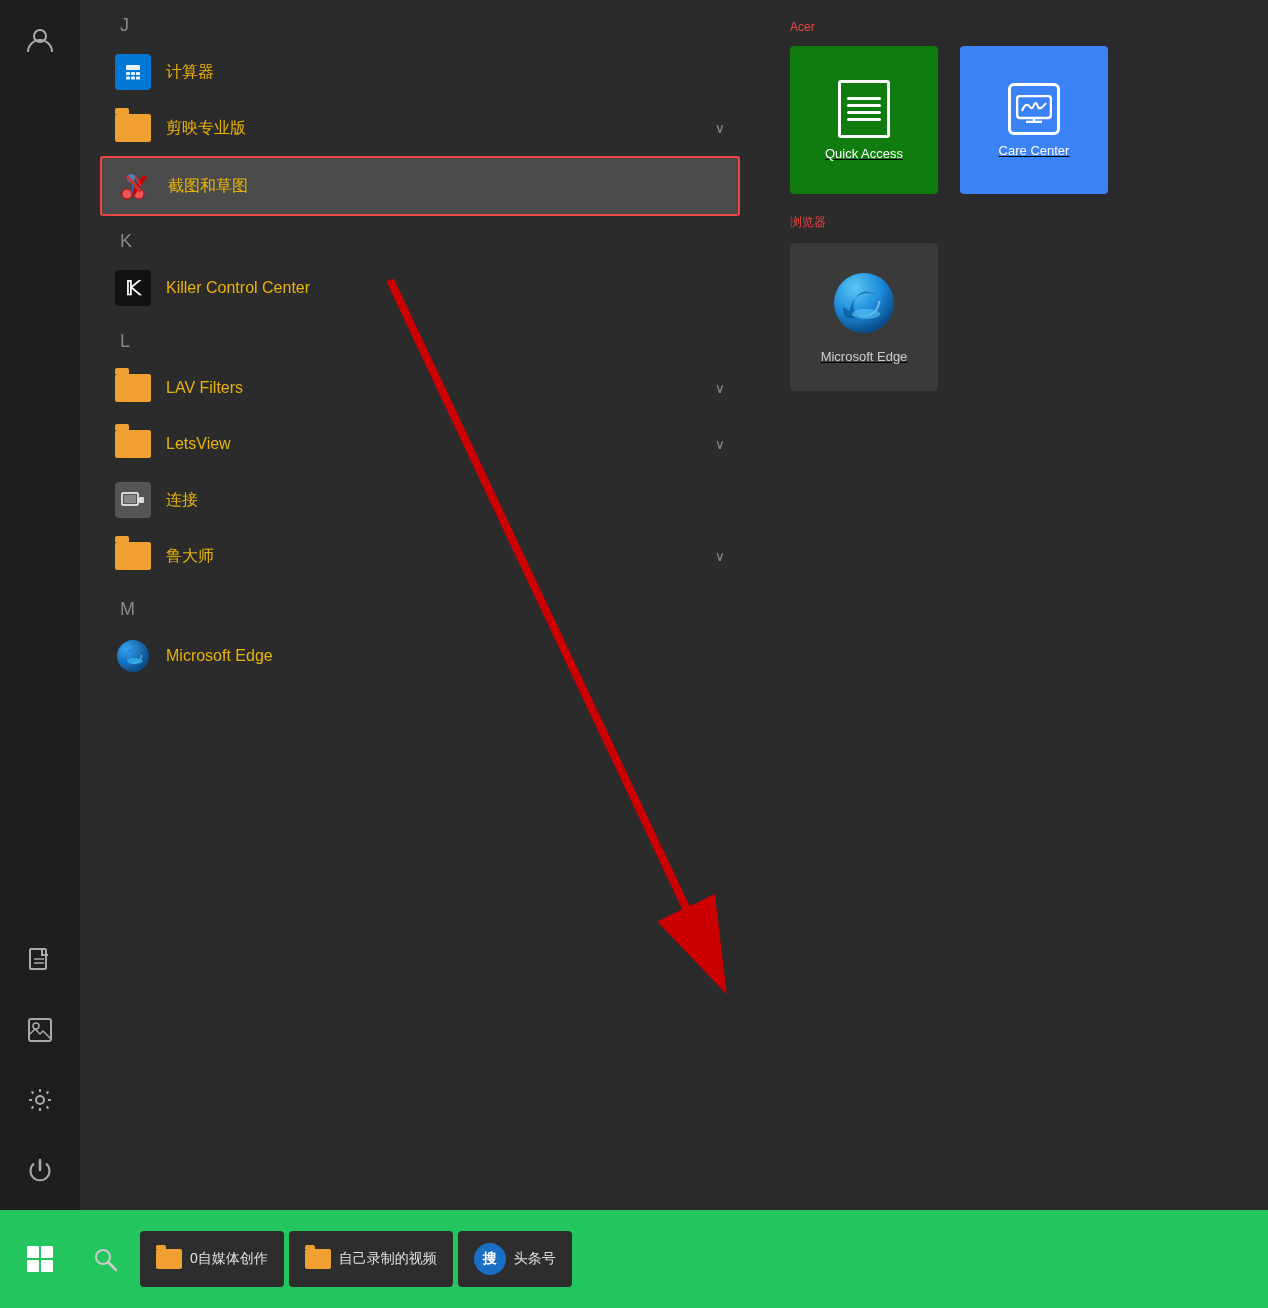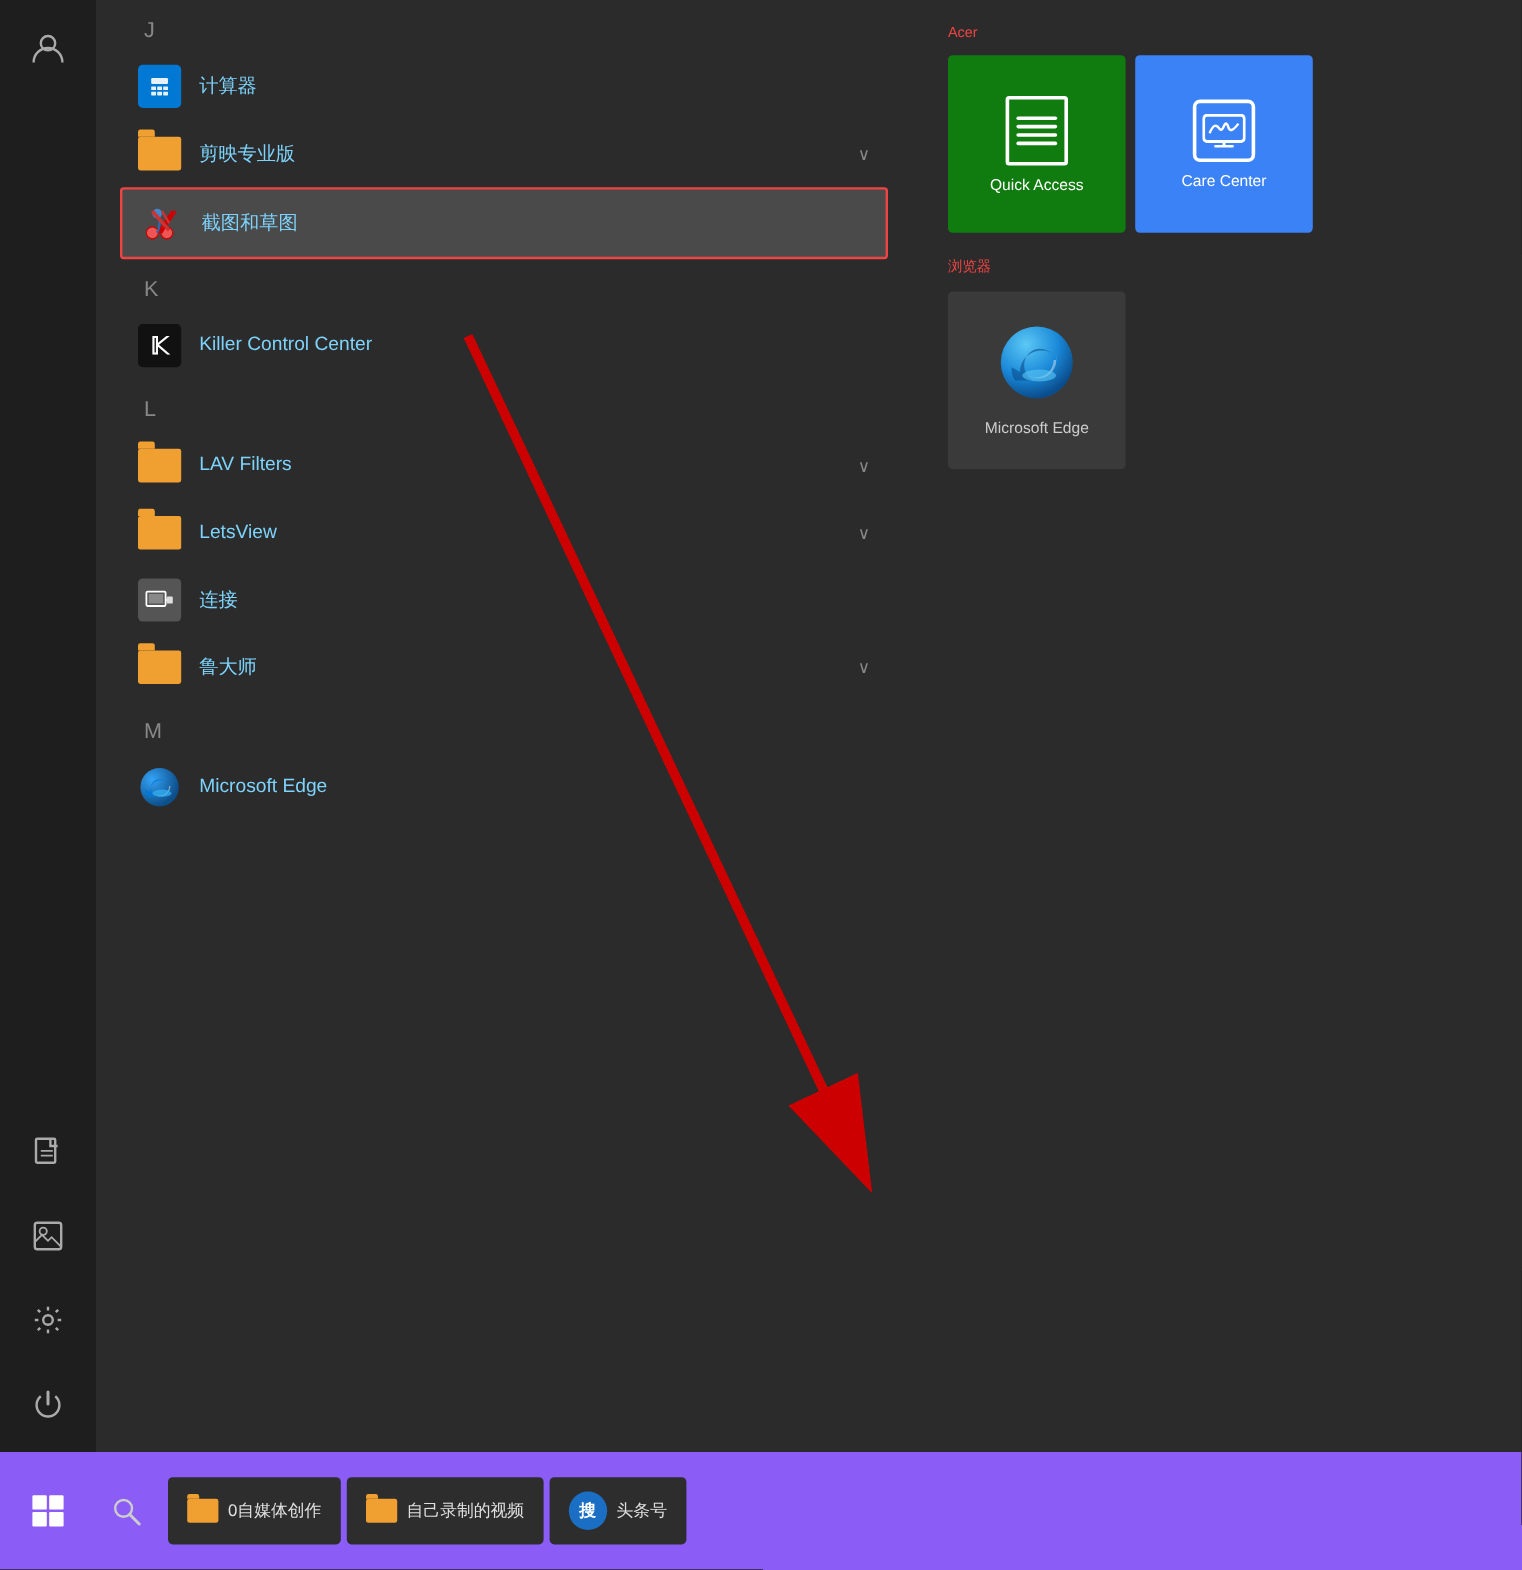--- a/index.html
+++ b/index.html
@@ -103,21 +103,21 @@
       left: 0;
       width: 14px;
       height: 6px;
       background: #f0a030;
       border-radius: 2px 2px 0 0;
     }
 
     .app-name {
       flex: 1;
       font-size: 16px;
-      color: #7dd3fc;
+      color: #eab308;
     }
 
     .chevron {
       color: #888;
       font-size: 14px;
     }
 
     
     .calc-icon {
       width: 36px;
@@ -182,22 +182,23 @@
 
     .tile-section-title {
       color: #ef4444;
       font-size: 12px;
       margin-bottom: 12px;
       font-weight: 400;
     }
 
     .tile-row {
       display: flex;
-      gap: 8px;
+      gap: 22px;
       margin-bottom: 20px;
+      text-decoration: underline;
     }
 
     .tile {
       width: 148px;
       height: 148px;
       border-radius: 4px;
       display: flex;
       flex-direction: column;
       align-items: center;
       justify-content: center;
@@ -237,21 +238,21 @@
       left: 0;
       width: 100%;
       height: 100%;
       pointer-events: none;
     }
 
     
     .taskbar {
       width: 100%;
       height: 98px;
-      background: #8b5cf6;
+      background: #22c55e;
       display: flex;
       align-items: center;
       padding: 0 10px;
       gap: 5px;
       position: absolute;
       bottom: 0;
     }
 
     .taskbar-start {
       width: 60px;

